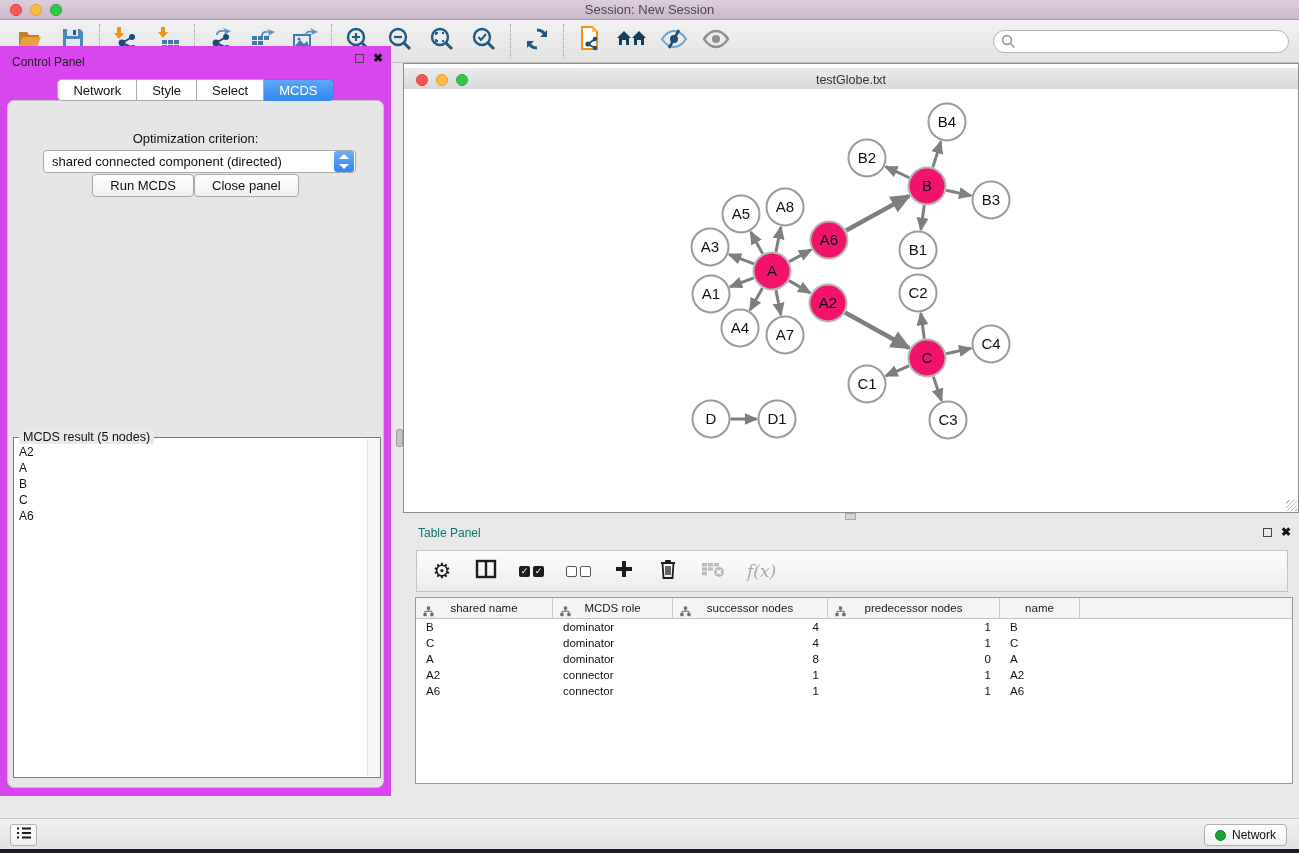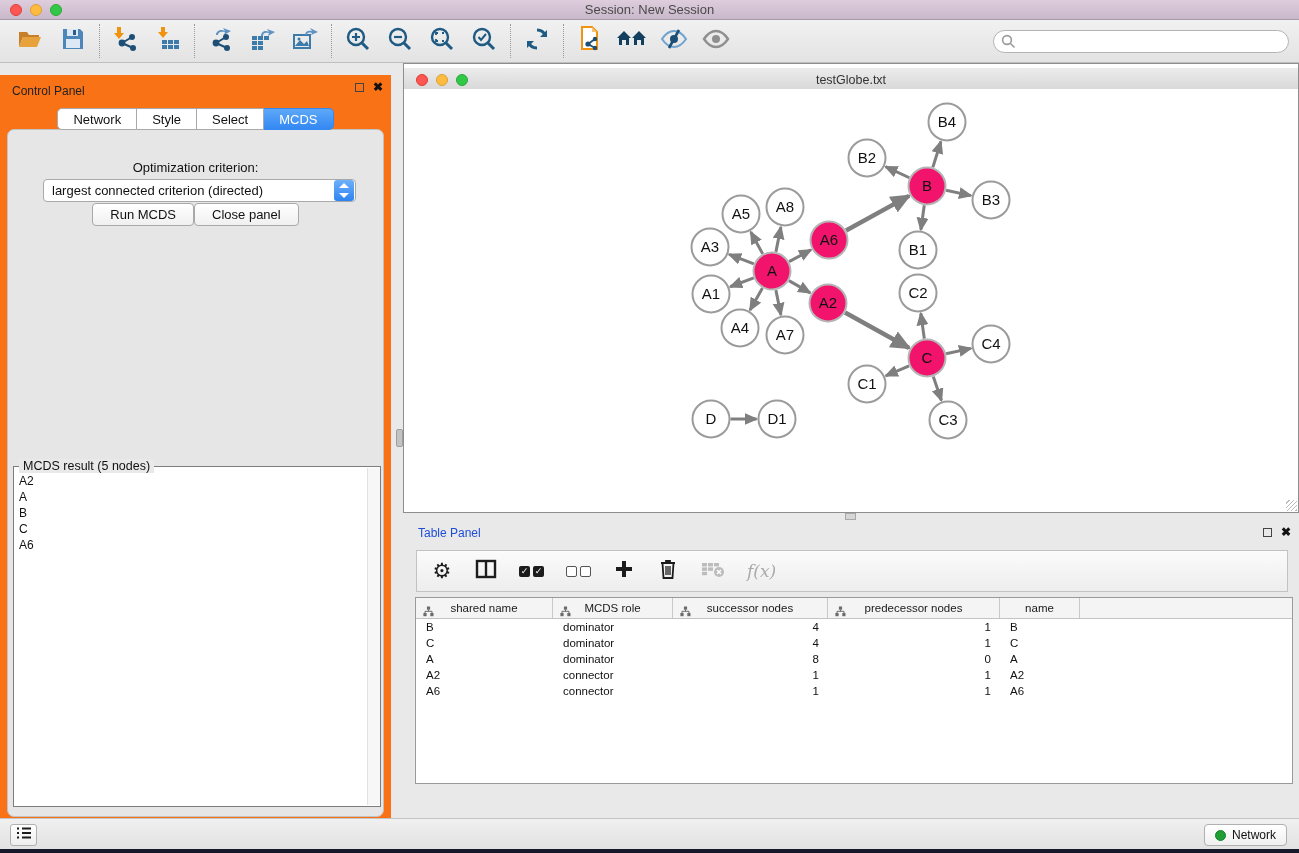--- a/index.html
+++ b/index.html
@@ -23,21 +23,21 @@
     background:linear-gradient(#f1f1f1,#e3e3e3); border-bottom:1px solid #bfbfbf;
     display:flex; align-items:center; padding:0 10px; }
   .tb-btn { width:42px; height:36px; display:flex; align-items:center; justify-content:center; cursor:default; }
   .tb-sep { width:1px; height:34px; border-left:1px dotted #9a9a9a; margin:0 5px; }
   .search-wrap { margin-left:auto; position:relative; }
   .search-input { width:296px; height:23px; border:1px solid #b3b3b3; border-radius:12px;
     background:#fff; padding:0 8px 0 26px; font-size:12px; outline:none; font-family:"Liberation Sans",sans-serif;}
   .search-glass { position:absolute; left:8px; top:4px; }
 
   
-  .control-panel { position:absolute; left:0; top:75px; width:391px; height:750px; background:#f97316; }
+  .control-panel { position:absolute; left:0; top:46px; width:391px; height:750px; background:#d946ef; }
   .panel-head { position:absolute; left:12px; top:9px; font-size:12px; color:#222; }
   .panel-icons { position:absolute; right:8px; top:7px; display:flex; gap:9px; align-items:center; }
   .pi-float { width:9px; height:9px; border:1.5px solid #444; }
   .pi-close { font-size:12px; font-weight:bold; color:#111; line-height:10px; }
   .cp-box { position:absolute; left:7px; top:54px; width:377px; height:749px; height:688px;
     background:#e6e6e6; border:1px solid #c2c2c2; border-radius:7px; }
   .cp-tabs { position:absolute; left:0; top:33px; width:100%; display:flex; justify-content:center; }
   .cp-tab { height:22px; padding:0 15px; background:#fff; border:1px solid #a9a9a9; border-left:none;
     font-size:13px; color:#111; display:flex; align-items:center; cursor:default; }
   .cp-tab:first-child { border-left:1px solid #a9a9a9; border-radius:5px 0 0 5px; }
@@ -73,21 +73,21 @@
   .net-lights { position:absolute; left:12px; top:6px; display:flex; gap:8px; }
   .net-content { position:absolute; left:0; top:25px; right:0; bottom:0; background:#fff; overflow:hidden; }
   .graph-svg { position:absolute; left:0; top:0; }
   .resize-grip { position:absolute; right:1px; bottom:1px; width:11px; height:11px;
     background:repeating-linear-gradient(135deg,transparent 0 2px,#bbb 2px 3px); }
   .mini-scroll { position:absolute; left:396px; top:429px; width:7px; height:18px; background:#c3c3c3; border:1px solid #9e9e9e; border-radius:2px; }
   .splitter-handle { position:absolute; left:845px; top:513px; width:11px; height:7px; background:#d6d6d6; border:1px solid #a8a8a8; }
 
   
   .table-panel { position:absolute; left:403px; top:520px; width:896px; height:293px; background:#e9e9e9; }
-  .tp-head { position:absolute; left:15px; top:6px; font-size:12px; color:#1d4ed8; }
+  .tp-head { position:absolute; left:15px; top:6px; font-size:12px; color:#0f766e; }
   .tp-toolbar { position:absolute; left:13px; top:30px; width:872px; height:42px;
     background:linear-gradient(#fbfbfb,#ededed); border:1px solid #c2c2c2;
     display:flex; align-items:center; gap:22px; padding:0 14px; }
   .tp-tool { display:flex; align-items:center; justify-content:center; min-width:22px; height:26px; cursor:default; }
   .gear-glyph { font-size:21px; color:#1c1c1c; line-height:20px; }
   .checkpair { display:flex; gap:3px; }
   .cbx { width:11px; height:11px; border-radius:2px; }
   .cbx.on { background:#1c1c1c; color:#fff; font-size:9px; line-height:11px; text-align:center; }
   .cbx.off { background:#fff; border:1.5px solid #555; }
   .fx { font-family:"DejaVu Serif", serif; font-style:italic; font-size:17px; color:#a9a9a9; }
@@ -289,21 +289,21 @@
     </span>
     <div class="cp-box"></div>
     <div class="cp-tabs" id="cp-tabs">
         <div class="cp-tab">Network</div>
         <div class="cp-tab">Style</div>
         <div class="cp-tab">Select</div>
         <div class="cp-tab active">MCDS</div>
       </div>
     <div class="opt-label">Optimization criterion:</div>
     <div class="criterion">
-      <span class="val">largest connected criterion (directed)</span>
+      <span class="val">shared connected component (directed)</span>
       <span class="stepper"></span>
     </div>
     <div class="cp-buttons">
       <button class="btn">Run MCDS</button>
       <button class="btn">Close panel</button>
     </div>
     <div class="result-group">
       <span class="result-title">MCDS result (5 nodes)</span>
       <div class="result-list" id="result-list">
           <div class="result-item">A2</div>

